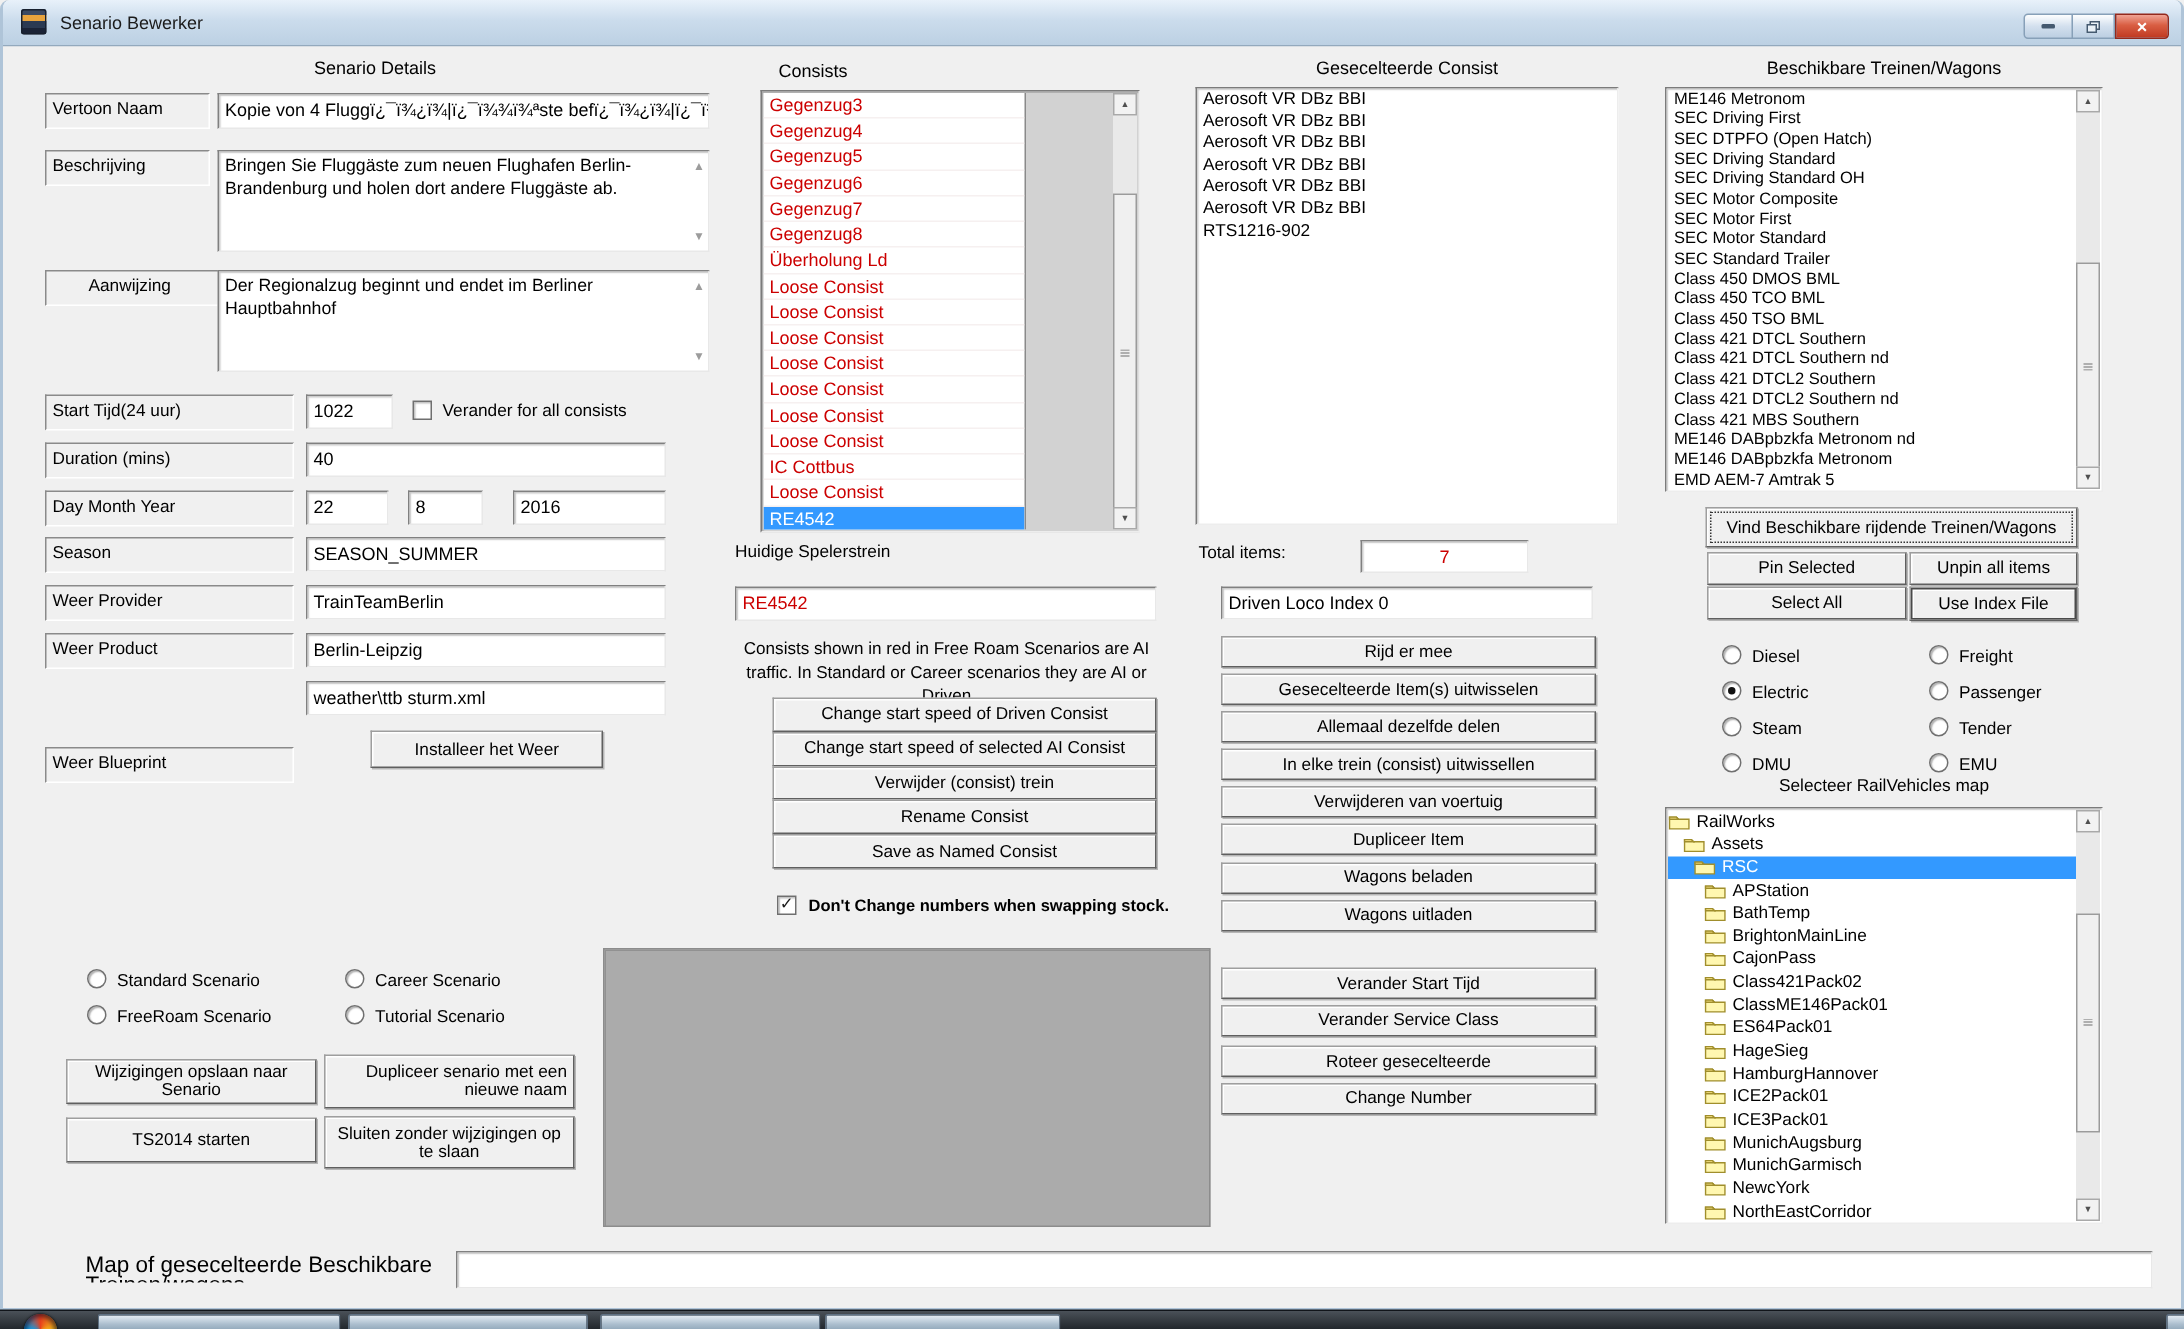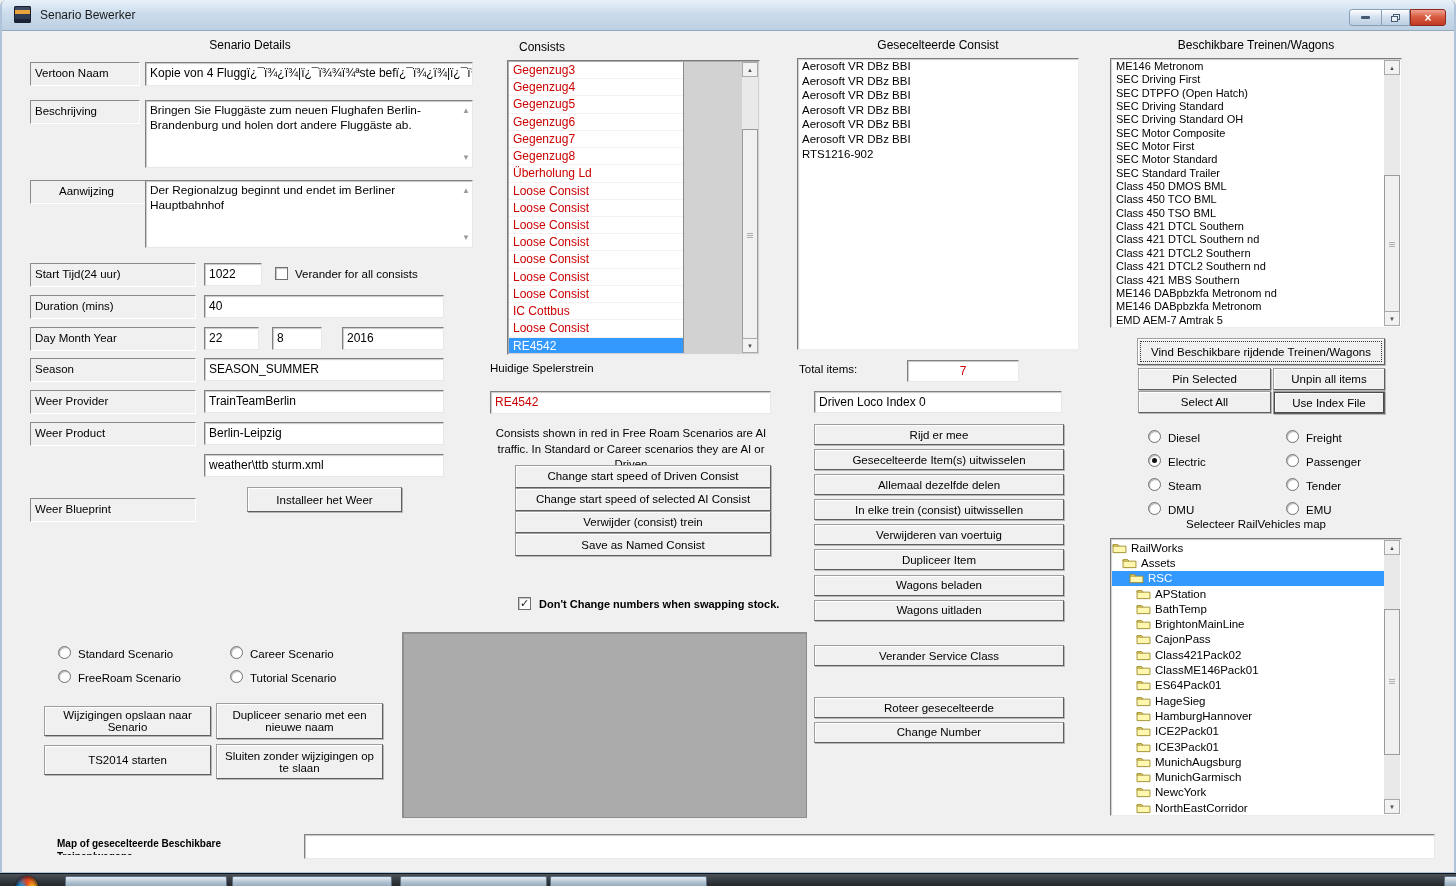--- a/index.html
+++ b/index.html
@@ -199,20 +199,21 @@
     <div class="plain-label" style="left:488px;top:362px;">Huidige Spelerstrein</div>
     <div class="field red-text" style="left:488px;top:391px;width:281px;height:23px;">RE4542</div>
 
     <div class="info-text" style="left:486px;top:426px;width:286px;">Consists shown in red in Free Roam Scenarios are AI traffic. In Standard or Career scenarios they are AI or Driven</div>
 
     <div style="position:absolute;left:513px;top:465px;width:256px;">
 
     <button class="btn" style="position:relative;width:256px;height:22.8px;display:flex;">Change start speed of Driven Consist</button>
         <button class="btn" style="position:relative;width:256px;height:22.8px;display:flex;">Change start speed of selected AI Consist</button>
         <button class="btn" style="position:relative;width:256px;height:22.8px;display:flex;">Verwijder (consist) trein</button>
+        <button class="btn" style="position:relative;width:256px;height:22.8px;display:flex;">Rename Consist</button>
         <button class="btn" style="position:relative;width:256px;height:22.8px;display:flex;">Save as Named Consist</button>
       </div>
 
     <span class="checkbox checked" style="left:516px;top:597px;">
         <span>✓</span>
       </span>
     <span class="plain-label" style="left:537px;top:598px;font-weight:bold;font-size:11px;">Don't Change numbers when swapping stock.</span>
 
     <div class="graybox" style="left:400px;top:632px;width:403px;height:184px;"></div>
 
@@ -240,20 +241,21 @@
         <button class="btn" style="position:relative;width:250px;height:21px;margin-bottom:4.1px;display:flex;">Allemaal dezelfde delen</button>
         <button class="btn" style="position:relative;width:250px;height:21px;margin-bottom:4.1px;display:flex;">In elke trein (consist) uitwissellen</button>
         <button class="btn" style="position:relative;width:250px;height:21px;margin-bottom:4.1px;display:flex;">Verwijderen van voertuig</button>
         <button class="btn" style="position:relative;width:250px;height:21px;margin-bottom:4.1px;display:flex;">Dupliceer Item</button>
         <button class="btn" style="position:relative;width:250px;height:21px;margin-bottom:4.1px;display:flex;">Wagons beladen</button>
         <button class="btn" style="position:relative;width:250px;height:21px;margin-bottom:4.1px;display:flex;">Wagons uitladen</button>
       </div>
 
     <div style="position:absolute;left:812px;top:645px;width:250px;">
 
+    <button class="btn" style="position:relative;width:250px;height:21px;margin-bottom:3.5px;display:flex;">Verander Start Tijd</button>
         <button class="btn" style="position:relative;width:250px;height:21px;margin-bottom:3.5px;display:flex;">Verander Service Class</button>
       </div>
     <div style="position:absolute;left:812px;top:697px;width:250px;">
 
     <button class="btn" style="position:relative;width:250px;height:21px;margin-bottom:3.5px;display:flex;">Roteer gesecelteerde</button>
         <button class="btn" style="position:relative;width:250px;height:21px;margin-bottom:3.5px;display:flex;">Change Number</button>
       </div>
 
     <div class="hdr" style="left:1108px;top:38px;width:292px;">Beschikbare Treinen/Wagons</div>
     <div class="listbox" style="left:1108px;top:58px;width:292px;height:270px;">
@@ -487,25 +489,25 @@
           <span class="radio"></span>
           <span class="radio-label">FreeRoam Scenario</span>
         </div>
         <div class="scen-row cat-row">
           <span class="radio"></span>
           <span class="radio-label">Tutorial Scenario</span>
         </div>
       </div>
 
     <button class="btn" style="left:42px;top:706px;width:167px;height:30px;">Wijzigingen opslaan naar Senario</button>
-    <button class="btn" style="left:214px;top:703px;width:167px;height:36px;padding:0 4px;">Dupliceer senario met een nieuwe naam</button>
+    <button class="btn" style="left:214px;top:703px;width:167px;height:36px;padding:0 4px;text-align:right;">Dupliceer senario met een nieuwe naam</button>
     <button class="btn" style="left:42px;top:745px;width:167px;height:30px;">TS2014 starten</button>
     <button class="btn" style="left:214px;top:744px;width:167px;height:35px;padding:0 8px;">Sluiten zonder wijzigingen op te slaan</button>
 
-    <div style="position:absolute;left:55px;top:837px;width:250px;height:18px;overflow:hidden;line-height:13px;font-size:10px;font-weight:bold;">
+    <div style="position:absolute;left:55px;top:837px;width:250px;height:18px;overflow:hidden;line-height:13px;font-size:15px;">
       <div>Map of gesecelteerde Beschikbare</div>
       <div>Treinen/wagons</div>
     </div>
     <div class="field" style="left:302px;top:834px;width:1131px;height:25px;"></div>
 
   </div>
 
   <div class="taskbar">
     <div class="orb"></div>
     <div class="tb-btn" style="left:65px;width:160px;"></div>

